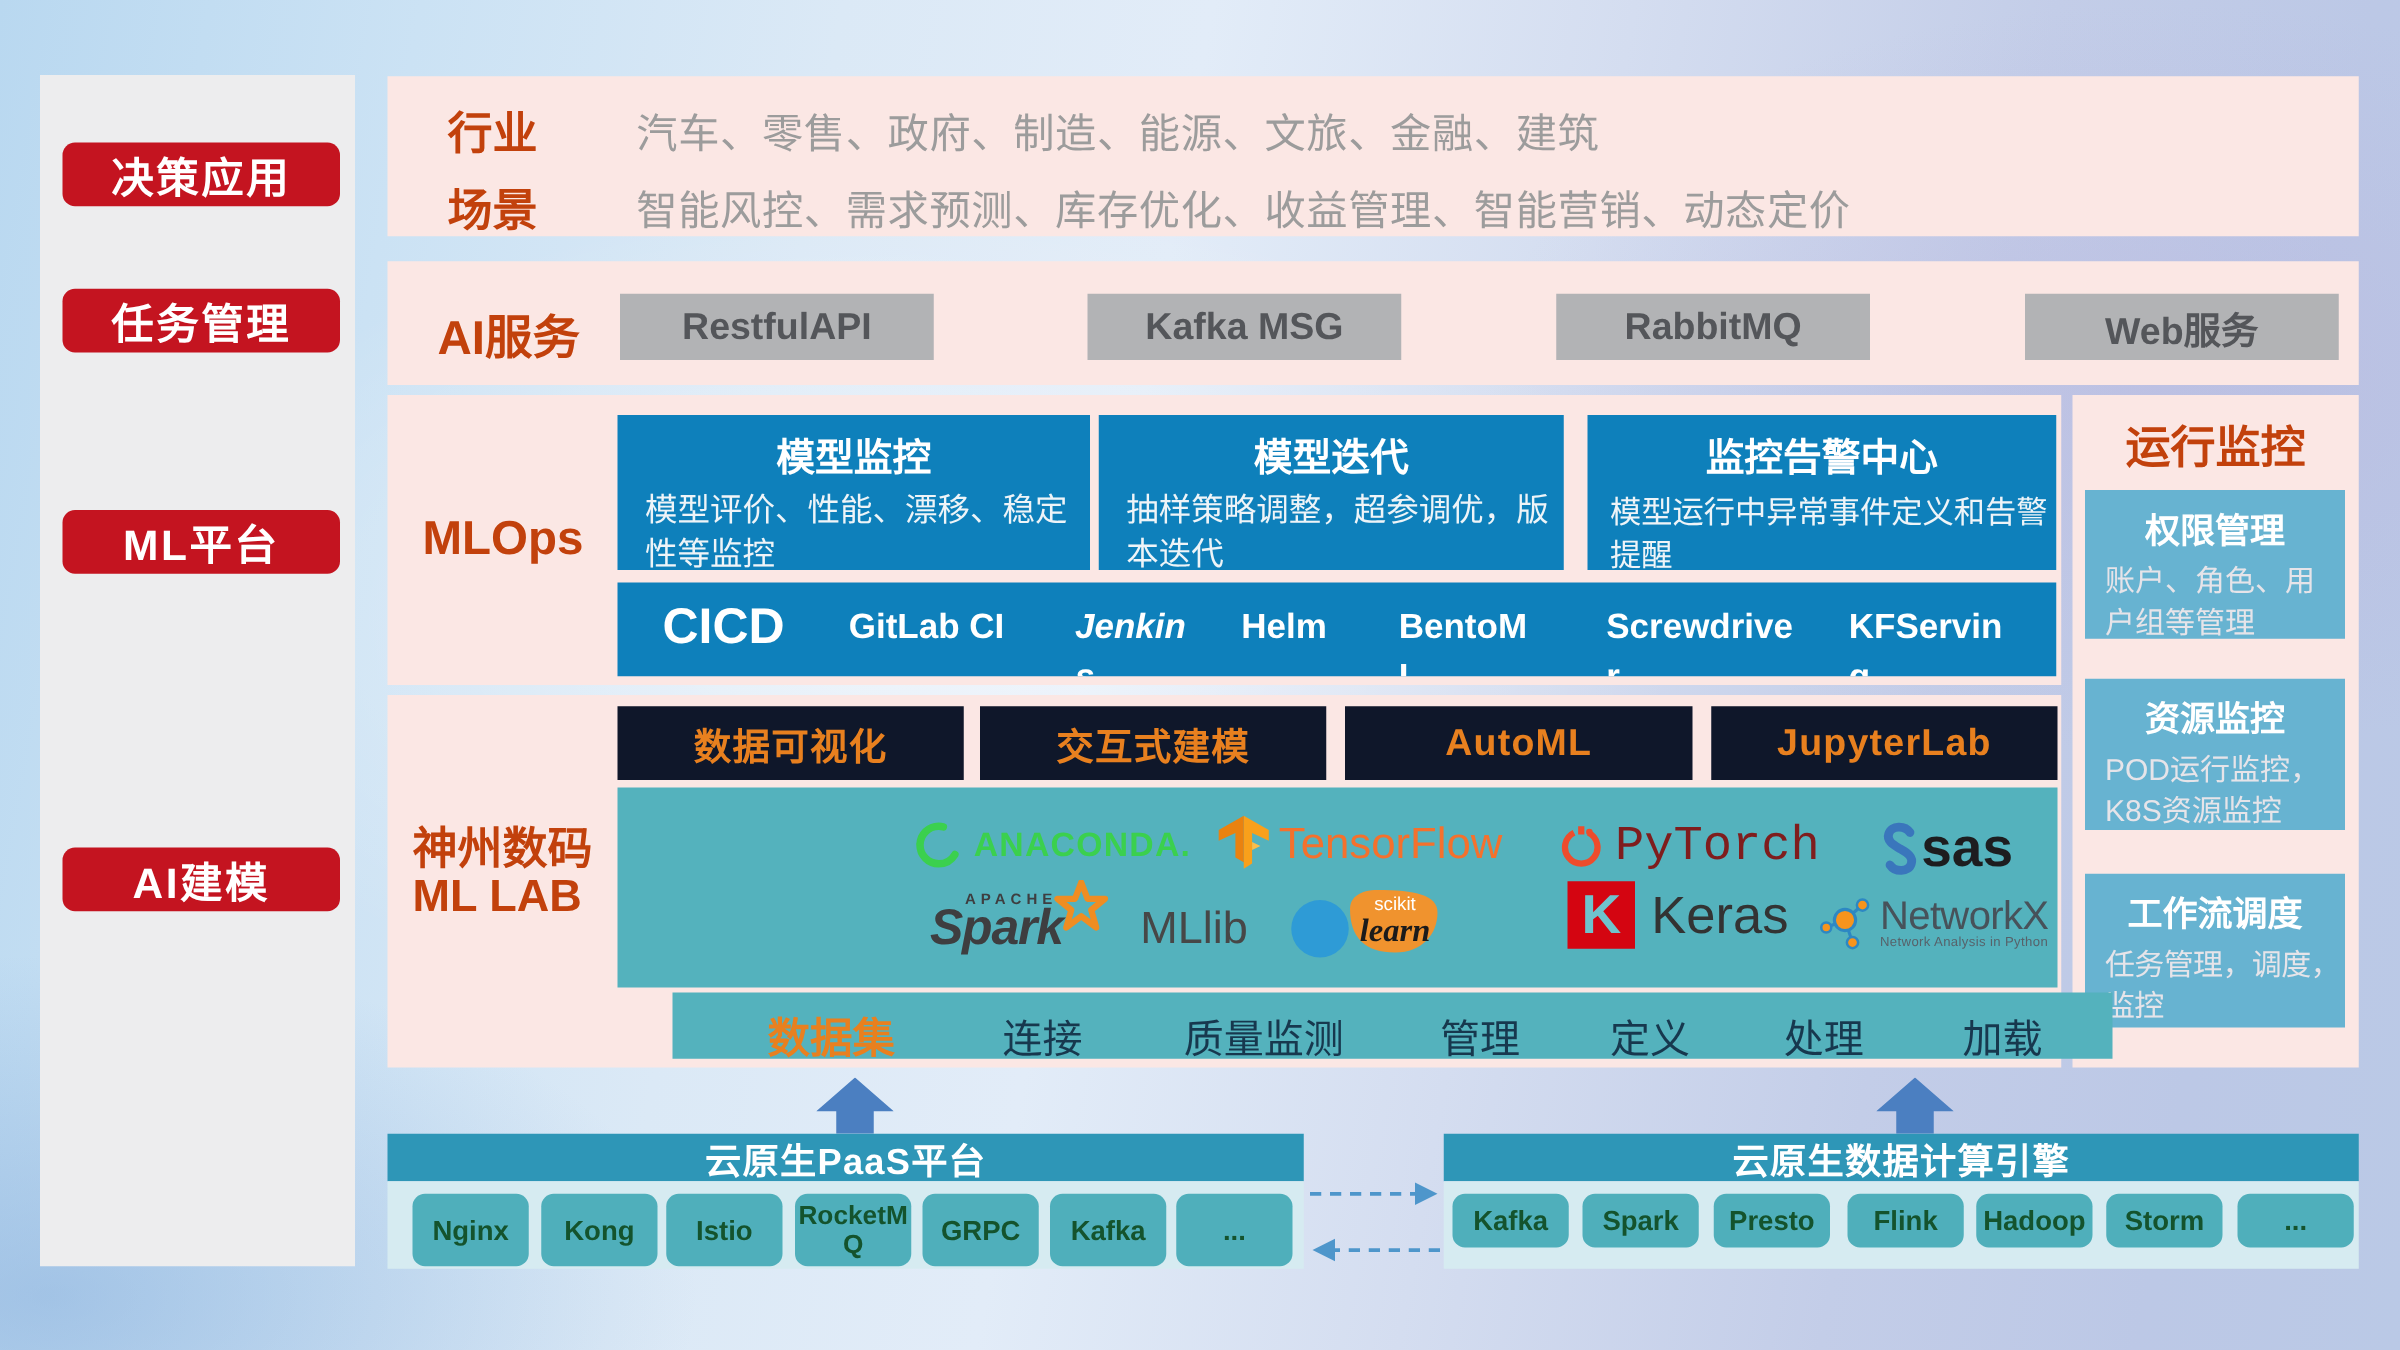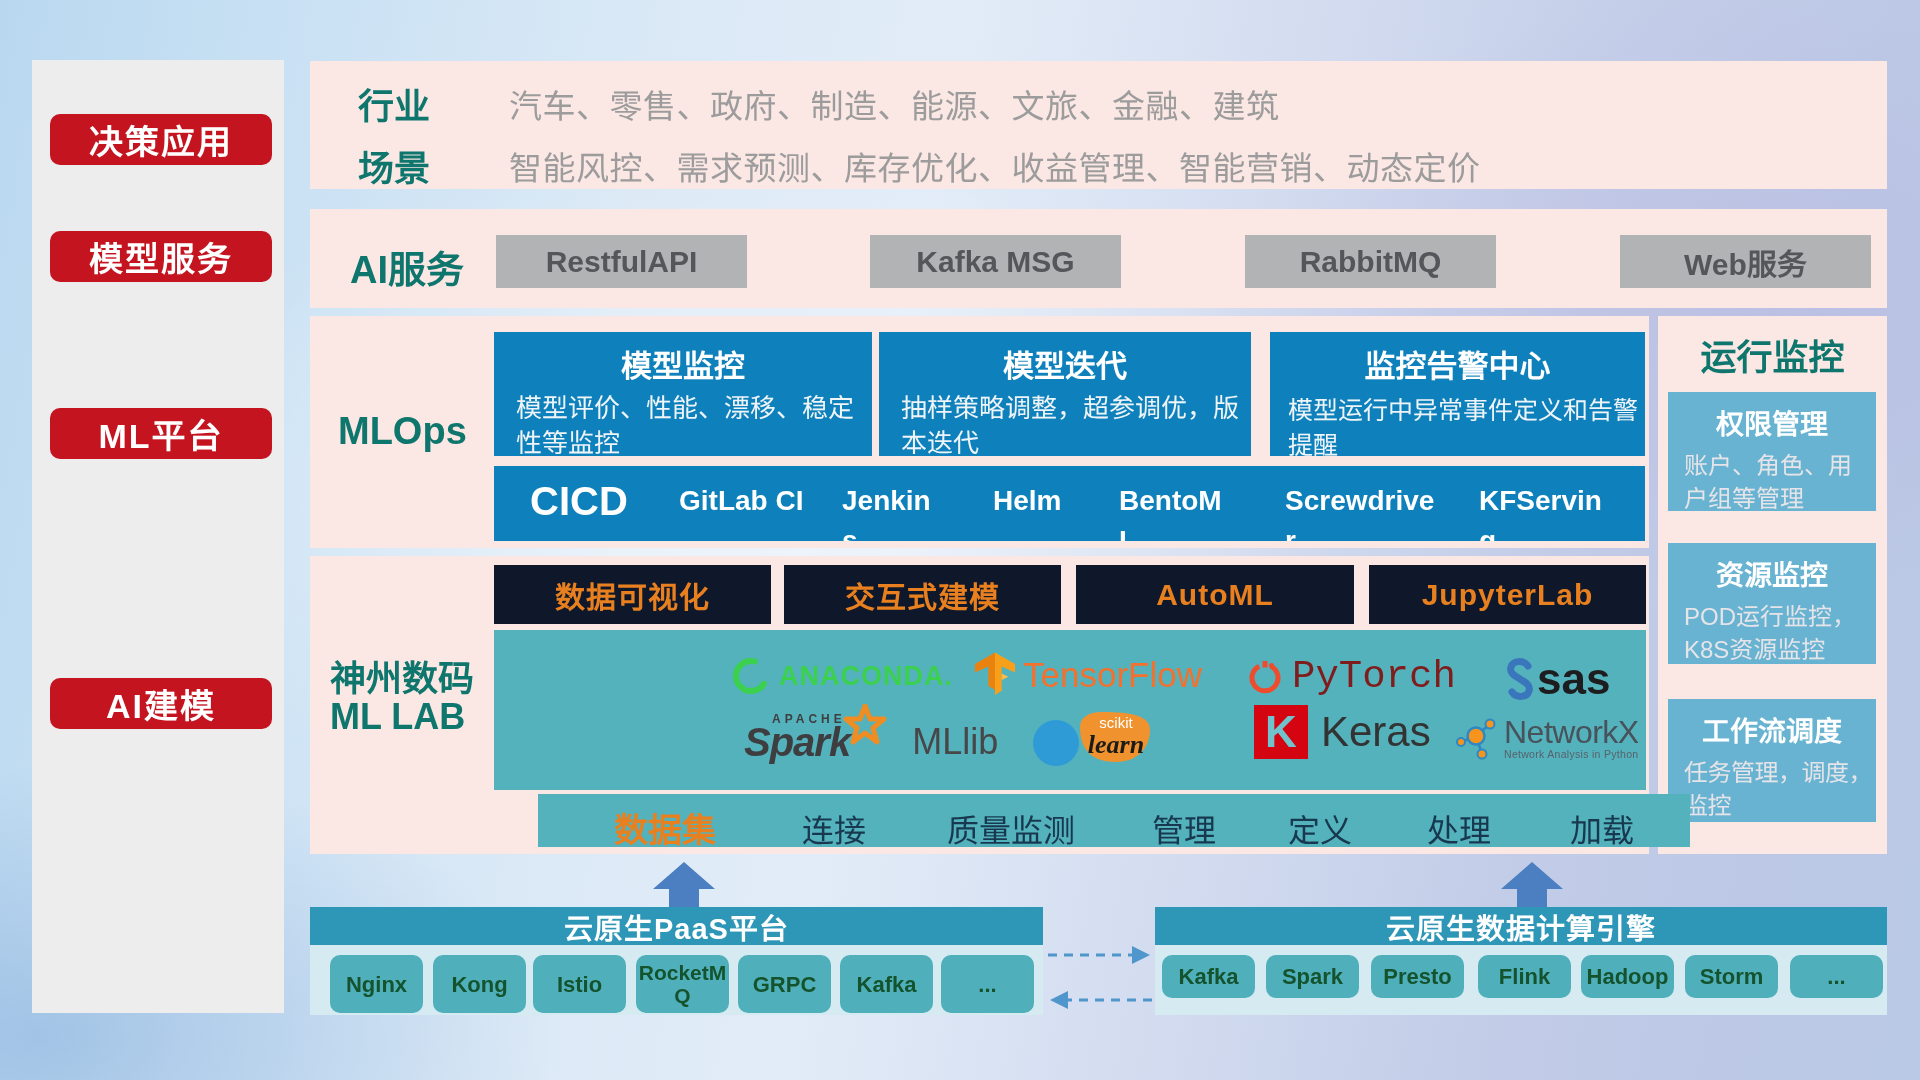--- a/index.html
+++ b/index.html
@@ -25,21 +25,21 @@
   }
 
   
   .panel { position:absolute; background:#fbe7e4; }
   .row1 { left:310px; top:61px;  width:1577px; height:128px; }
   .row2 { left:310px; top:209px; width:1577px; height:99px; }
   .row3 { left:310px; top:316px; width:1339px; height:232px; }
   .rcol { left:1658px; top:316px; width:229px; height:538px; }
   .row4 { left:310px; top:556px; width:1339px; height:298px; }
 
-  .blk-label { position:absolute; color:#0f766e; font-weight:bold; }
+  .blk-label { position:absolute; color:#c2410c; font-weight:bold; }
 
   
   .row1 .k { font-size:36px; left:48px; }
   .row1 .k.l1 { top:16px; }
   .row1 .k.l2 { top:78px; }
   .row1 .v { position:absolute; left:199px; font-size:33px; color:#9c9c9c; letter-spacing:0.5px; }
   .row1 .v.l1 { top:19px; }
   .row1 .v.l2 { top:81px; }
 
   
@@ -58,21 +58,21 @@
   .blue-box .t { text-align:center; font-size:31px; font-weight:bold; margin-top:9px; }
   .blue-box .d { font-size:26px; line-height:35px; color:#eef4f8; margin:5px 10px 0 22px; }
   .bb2 .d { font-size:25px; margin:7px 4px 0 18px; }
   .bb0 { left:184px; width:378px; }
   .bb1 { left:569px; width:372px; }
   .bb2 { left:960px; width:375px; }
   .cicd-bar { position:absolute; left:184px; top:150px; width:1151px; height:75px; background:#0e80bb; overflow:hidden; color:#fff; }
   .cicd-bar .cicd { position:absolute; left:36px; top:13px; font-size:40px; font-weight:bold; }
   .cicd-bar .tool { position:absolute; top:15px; font-size:28px; font-weight:bold; line-height:40px; word-break:break-all; }
   .tool.t0 { left:185px; width:150px; }
-  .tool.t1 { left:348px; width:92px; }
+  .tool.t1 { left:366px; width:92px;font-style:italic; }
   .tool.t2 { left:499px; width:90px; }
   .tool.t3 { left:625px; width:108px; }
   .tool.t4 { left:791px; width:152px; }
   .tool.t5 { left:985px; width:126px; }
 
   
   .rcol .title { font-size:36px; width:100%; text-align:center; top:12px; left:0; }
   .mon-box { position:absolute; left:10px; width:208px; background:#67b3d1; color:#fff; }
   .mon-box .t { text-align:center; font-size:28px; font-weight:bold; margin-top:10px; }
   .mon-box .d { font-size:24px; line-height:33px; color:#e6e4e9; margin:7px 4px 0 16px; width:188px; }
@@ -147,21 +147,21 @@
   .up-arrow { position:absolute; width:62px; height:45px; }
   .ua-paas { left:653px; top:862px; }
   .ua-eng  { left:1501px; top:862px; }
   .dash-arrow { position:absolute; }
 </style>
 </head>
 <body>
 
 <aside class="abs sidebar">
   <div class="red-btn" style="top:54px">决策应用</div>
-  <div class="red-btn" style="top:171px">模型服务</div>
+  <div class="red-btn" style="top:171px">任务管理</div>
   <div class="red-btn" style="top:348px">ML平台</div>
   <div class="red-btn" style="top:618px">AI建模</div>
 </aside>
 
 <section class="panel row1">
   <div class="blk-label k l1">行业</div>
   <div class="v l1">汽车、零售、政府、制造、能源、文旅、金融、建筑</div>
   <div class="blk-label k l2">场景</div>
   <div class="v l2">智能风控、需求预测、库存优化、收益管理、智能营销、动态定价</div>
 </section>

